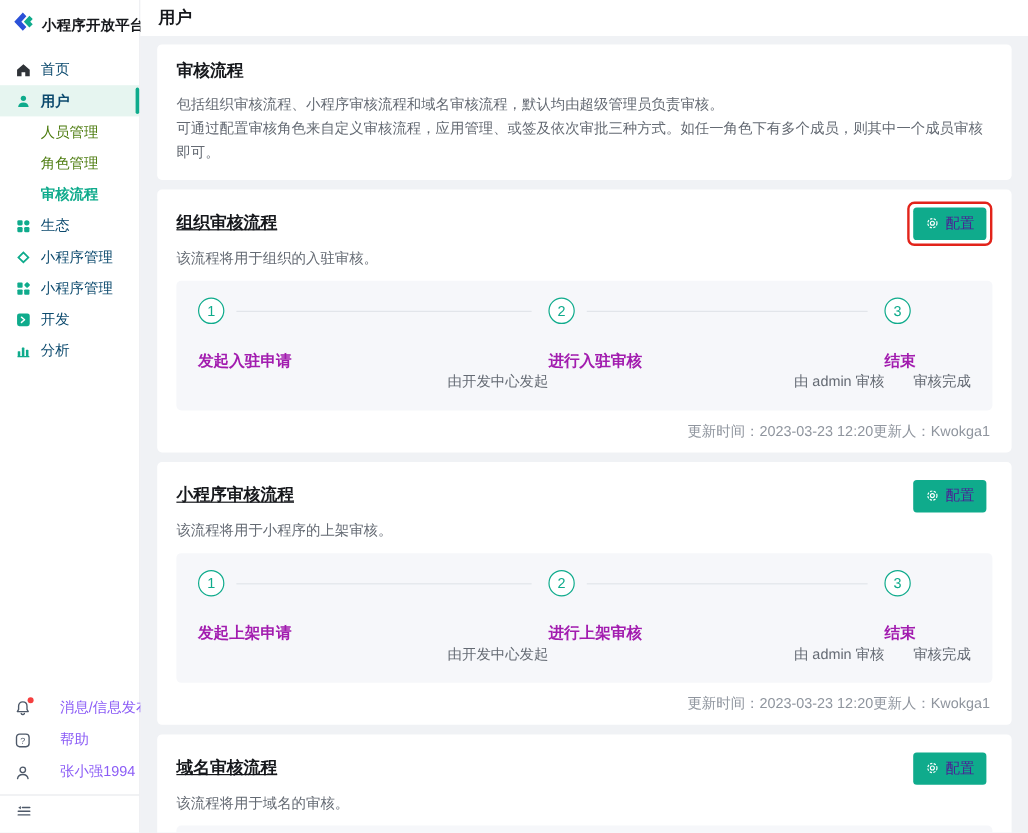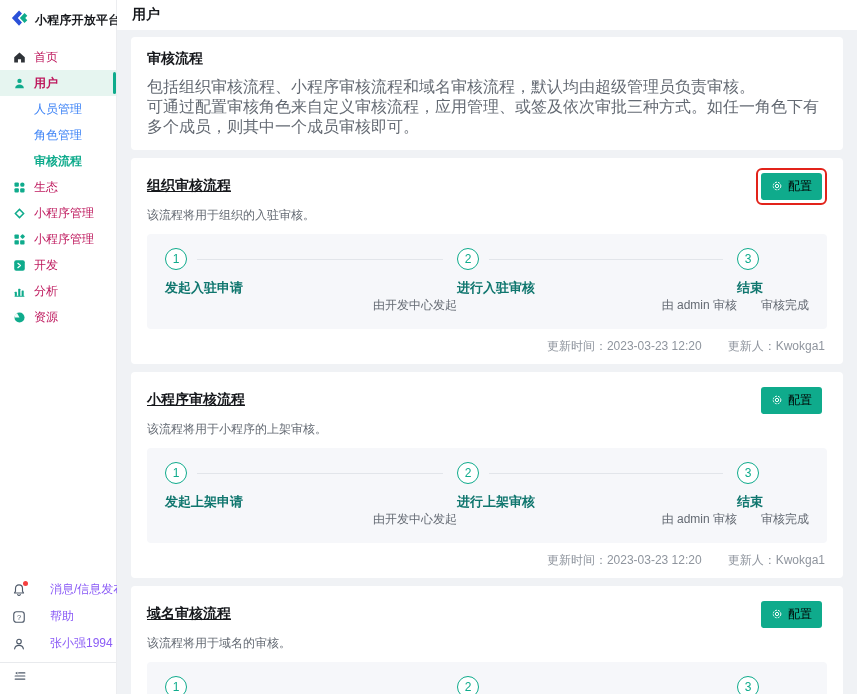--- a/index.html
+++ b/index.html
@@ -10,72 +10,72 @@
   }
   .root { display:flex; width:857px; height:694px; }
 
   
   .sidebar { width:117px; min-width:117px; background:#fff; border-right:1px solid #ecedf0;
              display:flex; flex-direction:column; }
   .logo-row { display:flex; align-items:center; gap:5px; padding:9px 6px 8px 9px; }
   .logo-title { font-size:12px; font-weight:700; color:#16181c; white-space:nowrap; letter-spacing:.2px; }
   .nav { flex:1; padding-top:4px; }
   .nav-item { position:relative; display:flex; align-items:center; gap:8px; height:26px;
-              padding-left:13px; font-size:12px; color:#be185d; cursor:pointer; white-space:nowrap; }
+              padding-left:13px; font-size:12px; color:#0c4a6e; cursor:pointer; white-space:nowrap; }
   .nav-item .icon { width:13px; height:13px; display:flex; align-items:center; }
   .nav-item.active { background:#e6f5f0; font-weight:700; }
   .nav-item.active::after { content:""; position:absolute; right:0; top:2px; bottom:2px;
                             width:3px; border-radius:2px; background:#0fab8c; }
   .nav-sub { display:flex; align-items:center; height:26px; padding-left:34px;
-             font-size:12px; color:#3b82f6; cursor:pointer; white-space:nowrap; }
+             font-size:12px; color:#4d7c0f; cursor:pointer; white-space:nowrap; }
   .nav-sub.active { color:#0fab8c; font-weight:700; }
 
   .sidebar-bottom { padding-bottom:4px; }
   .bottom-item { display:flex; align-items:center; gap:24px; height:27px; padding-left:12px;
                  font-size:12px; color:#8b5cf6; cursor:pointer; white-space:nowrap; }
   .bottom-item .icon { position:relative; width:14px; height:14px; display:flex; align-items:center; }
   .badge-dot { position:absolute; top:-2px; right:-2px; width:5px; height:5px;
                border-radius:50%; background:#f53f3f; }
   .side-divider { height:1px; background:#e8eaed; margin:5px 0 3px 0; }
   .collapse-row { display:flex; align-items:center; height:24px; padding-left:13px; cursor:pointer; }
 
   
   .main { flex:1; display:flex; flex-direction:column; min-width:0; }
   .topbar { height:30px; min-height:30px; background:#fff; display:flex; align-items:center;
             padding-left:15px; font-size:14px; font-weight:700; color:#16181c; }
   .content { flex:1; background:#f0f2f5; padding:7px 14px 8px 14px;
              display:flex; flex-direction:column; gap:8px; overflow:hidden; }
 
   .card { background:#fff; border-radius:4px; padding:13px 16px; }
   .card-title { font-size:14px; font-weight:700; color:#16181c; }
-  .intro-desc { margin-top:9px; font-size:16px; color:#646a73; line-height:20px; }
+  .intro-desc { margin-top:9px; font-size:12px; color:#646a73; line-height:20px; }
 
   .flow-card { padding:12px 16px 9px 16px; }
   .flow-head { display:flex; align-items:center; justify-content:space-between; height:32px; }
   .flow-title { font-size:14px; font-weight:700; color:#16181c;text-decoration:underline; }
   .config-wrap { padding:3px; border:2px solid transparent; border-radius:6px; }
   .config-wrap.highlighted { border-color:#e2231a; }
-  .config-btn { display:flex; align-items:center; gap:5px; background:#0fab8c; color:#000000;
+  .config-btn { display:flex; align-items:center; gap:5px; background:#0fab8c; color:#4c1d95;
                 font-size:12px; border:none; border-radius:3px; padding:5px 10px; cursor:pointer;
                 font-family:inherit; }
   .config-btn .icon { display:flex; }
   .flow-desc { margin-top:5px; font-size:12px; color:#646a73; }
 
   .steps-panel { margin-top:10px; background:#f6f7fa; border-radius:4px;
                  padding:13px 18px 15px 18px; display:grid;
                  grid-template-columns:292px 280px 1fr; }
   .step-top { display:flex; align-items:center; height:24px; }
   .step-circle { width:22px; height:22px; min-width:22px; border:1px solid #0fab8c; border-radius:50%;
                  background:#fff; color:#0fab8c; font-size:12px; display:flex; align-items:center;
                  justify-content:center; }
   .step-line { flex:1; height:1px; background:#e2e5ea; margin:0 14px 0 10px; }
-  .step-title { margin-top:8px; font-size:13px; font-weight:700; color:#0f766e; }
+  .step-title { margin-top:21px; font-size:13px; font-weight:700; color:#a21caf; }
   .step-sub { margin-top:0; font-size:12px; color:#646a73;text-align:right; }
 
-  .flow-footer { margin-top:9px; display:flex; justify-content:flex-end; gap:26px;
+  .flow-footer { margin-top:9px; display:flex; justify-content:flex-end; 
                  font-size:12px; color:#8f959e; padding-right:2px; }
 </style>
 </head>
 <body>
 
 <div class="root">
 
   <aside class="sidebar">
     <div class="logo-row">
       <span class="icon">
@@ -156,29 +156,20 @@
         <div class="nav-item">
           <span class="icon">
             <svg width="13" height="13" viewBox="0 0 16 16" fill="#0fab8c">
               <rect x="2.2" y="8.2" width="2.6" height="5.3" rx="0.6"></rect>
               <rect x="6.4" y="4.5" width="2.6" height="9" rx="0.6"></rect>
               <rect x="10.6" y="6.8" width="2.6" height="6.7" rx="0.6"></rect>
               <rect x="1.8" y="13.2" width="12.4" height="1.2" rx="0.6"></rect>
             </svg>
           </span>
           <span>分析</span>
-        </div>
-        <div class="nav-item">
-          <span class="icon">
-            <svg width="13" height="13" viewBox="0 0 16 16">
-              <circle cx="8" cy="8" r="6.2" fill="#0fab8c"></circle>
-              <path d="M8 8 L1.8 8 A6.2 6.2 0 0 1 4.9 2.6 Z" fill="#fff" opacity="0.95"></path>
-            </svg>
-          </span>
-          <span>资源</span>
         </div>
       </nav>
 
     <div class="sidebar-bottom">
       <div>
           <div class="bottom-item">
             <span class="icon">
               <svg width="14" height="14" viewBox="0 0 16 16" fill="none" stroke="#4e5969" stroke-width="1.3" stroke-linejoin="round">
                 <path d="M8 2.2 C5.4 2.2 4 4 4 6.3 V9.4 L2.8 11.4 H13.2 L12 9.4 V6.3 C12 4 10.6 2.2 8 2.2 Z"></path>
                 <path d="M6.5 13.2 A1.6 1.6 0 0 0 9.5 13.2" stroke-linecap="round"></path>

